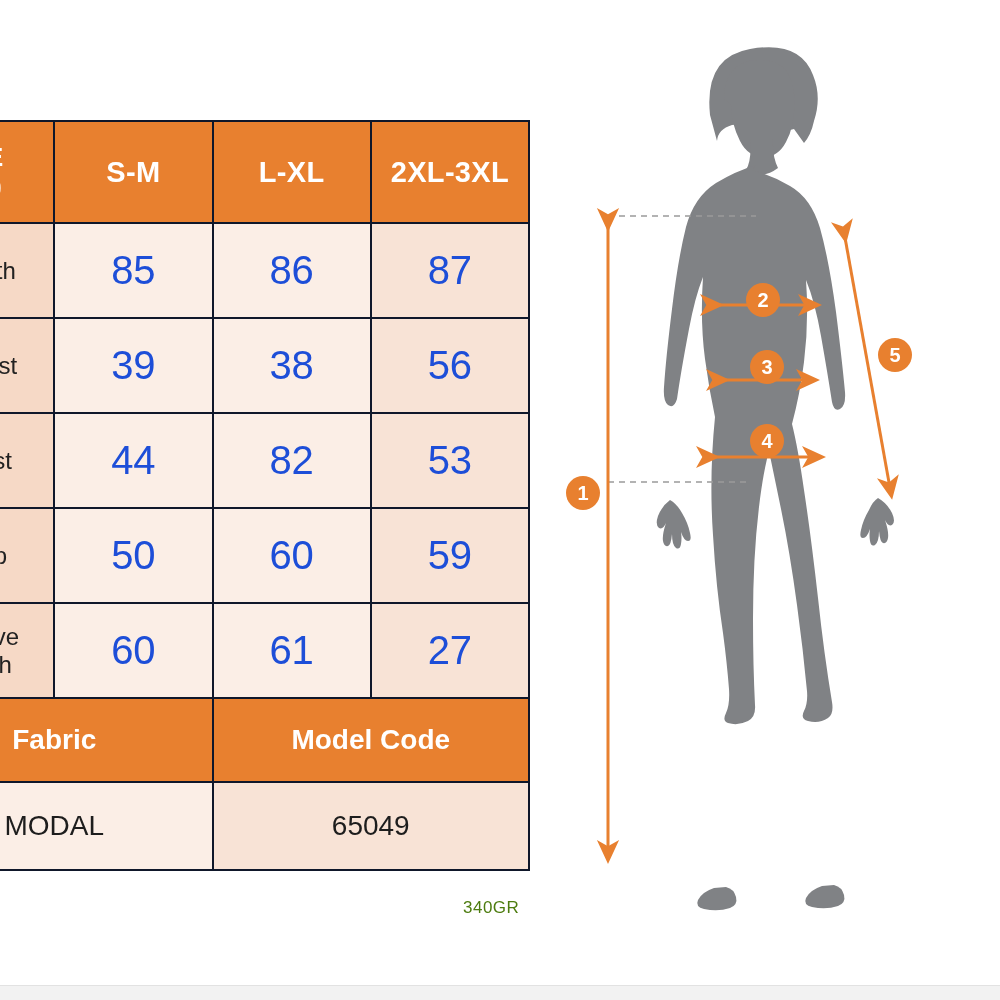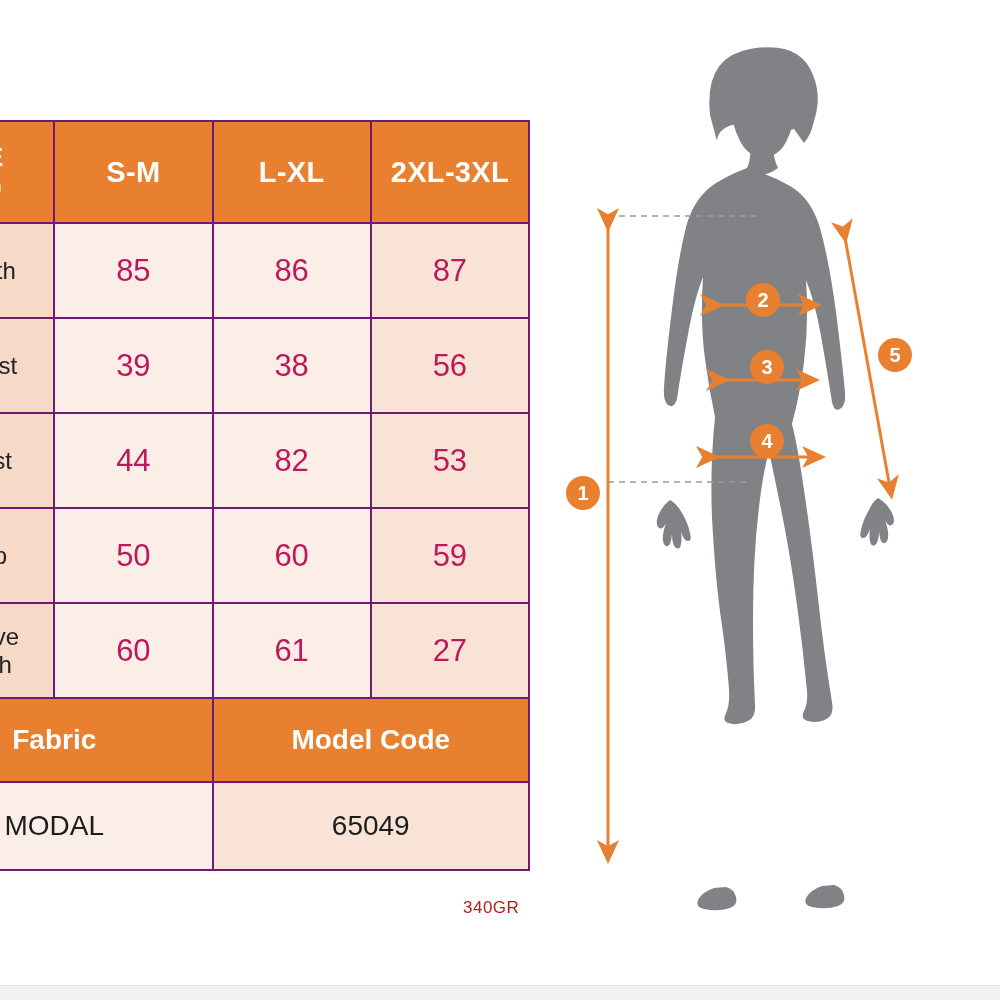--- a/index.html
+++ b/index.html
@@ -23,21 +23,21 @@
   
   #size-table {
     position: absolute;
     left: -105px;
     top: 120px;
     width: 635px;
     border-collapse: collapse;
     table-layout: fixed;
   }
   #size-table td, #size-table th {
-    border: 2px solid #701a75;
+    border: 2px solid #0f172a;
     padding: 0;
     text-align: center;
     vertical-align: middle;
   }
   .hdr-cell {
     background: #e8802f;
     color: #ffffff;
     font-size: 29px;
     font-weight: bold;
     height: 100px;
@@ -52,22 +52,22 @@
     background: #f6d9c6;
     color: #222222;
     font-size: 24px;
     height: 93px;
     text-align: center;
     line-height: 1.15;
     padding: 0 6px;
   }
   .val-cell {
     background: #fbeee6;
-    color: #be185d;
-    font-size: 31px;
+    color: #1d4ed8;
+    font-size: 40px;
     height: 93px;
   }
   .val-cell.alt {
     background: #f8e3d6;
   }
   .sub-hdr {
     background: #e8802f;
     color: #ffffff;
     font-size: 28px;
     font-weight: bold;
@@ -81,21 +81,21 @@
   }
   .sub-val.alt {
     background: #f8e3d6;
     margin-left: 44px;
   }
   #fabric-note {
     position: absolute;
     left: 463px;
     top: 898px;
     font-size: 17px;
-    color: #b91c1c;
+    color: #4d7c0f;
     letter-spacing: .5px;
   }
 
   
   #figure-panel {
     position: absolute;
     left: 560px;
     top: 20px;
     width: 430px;
     height: 900px;

